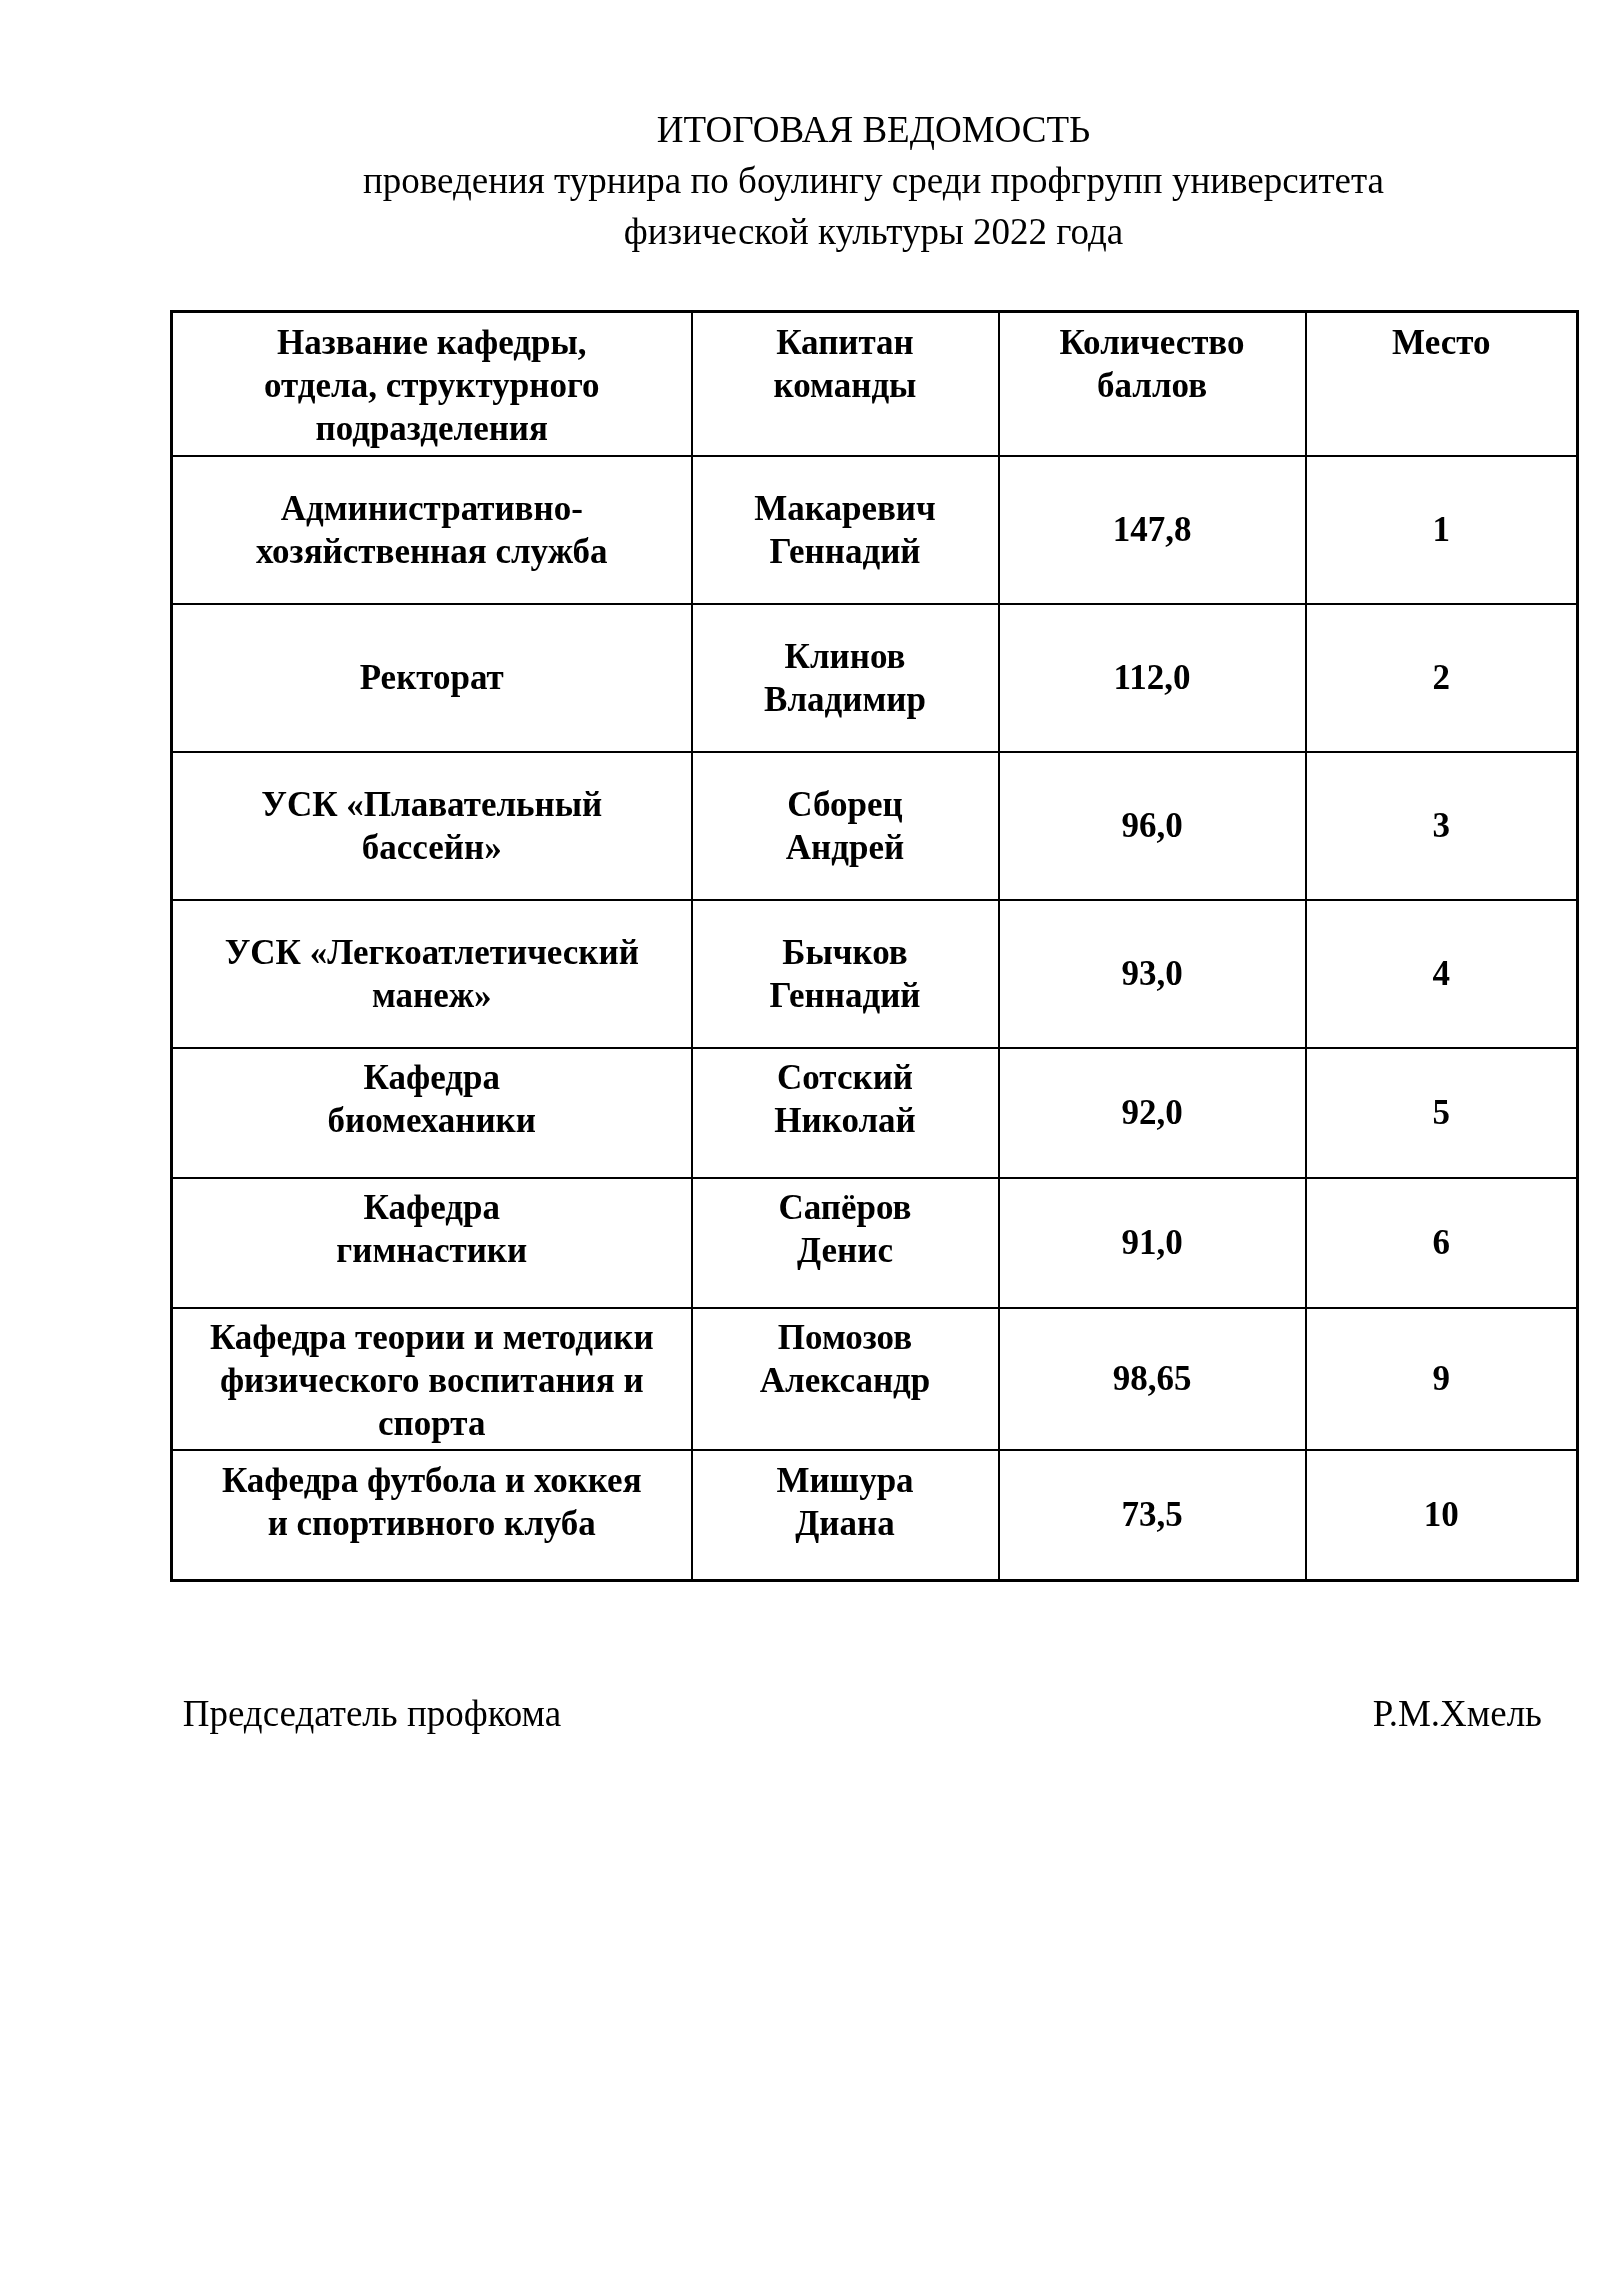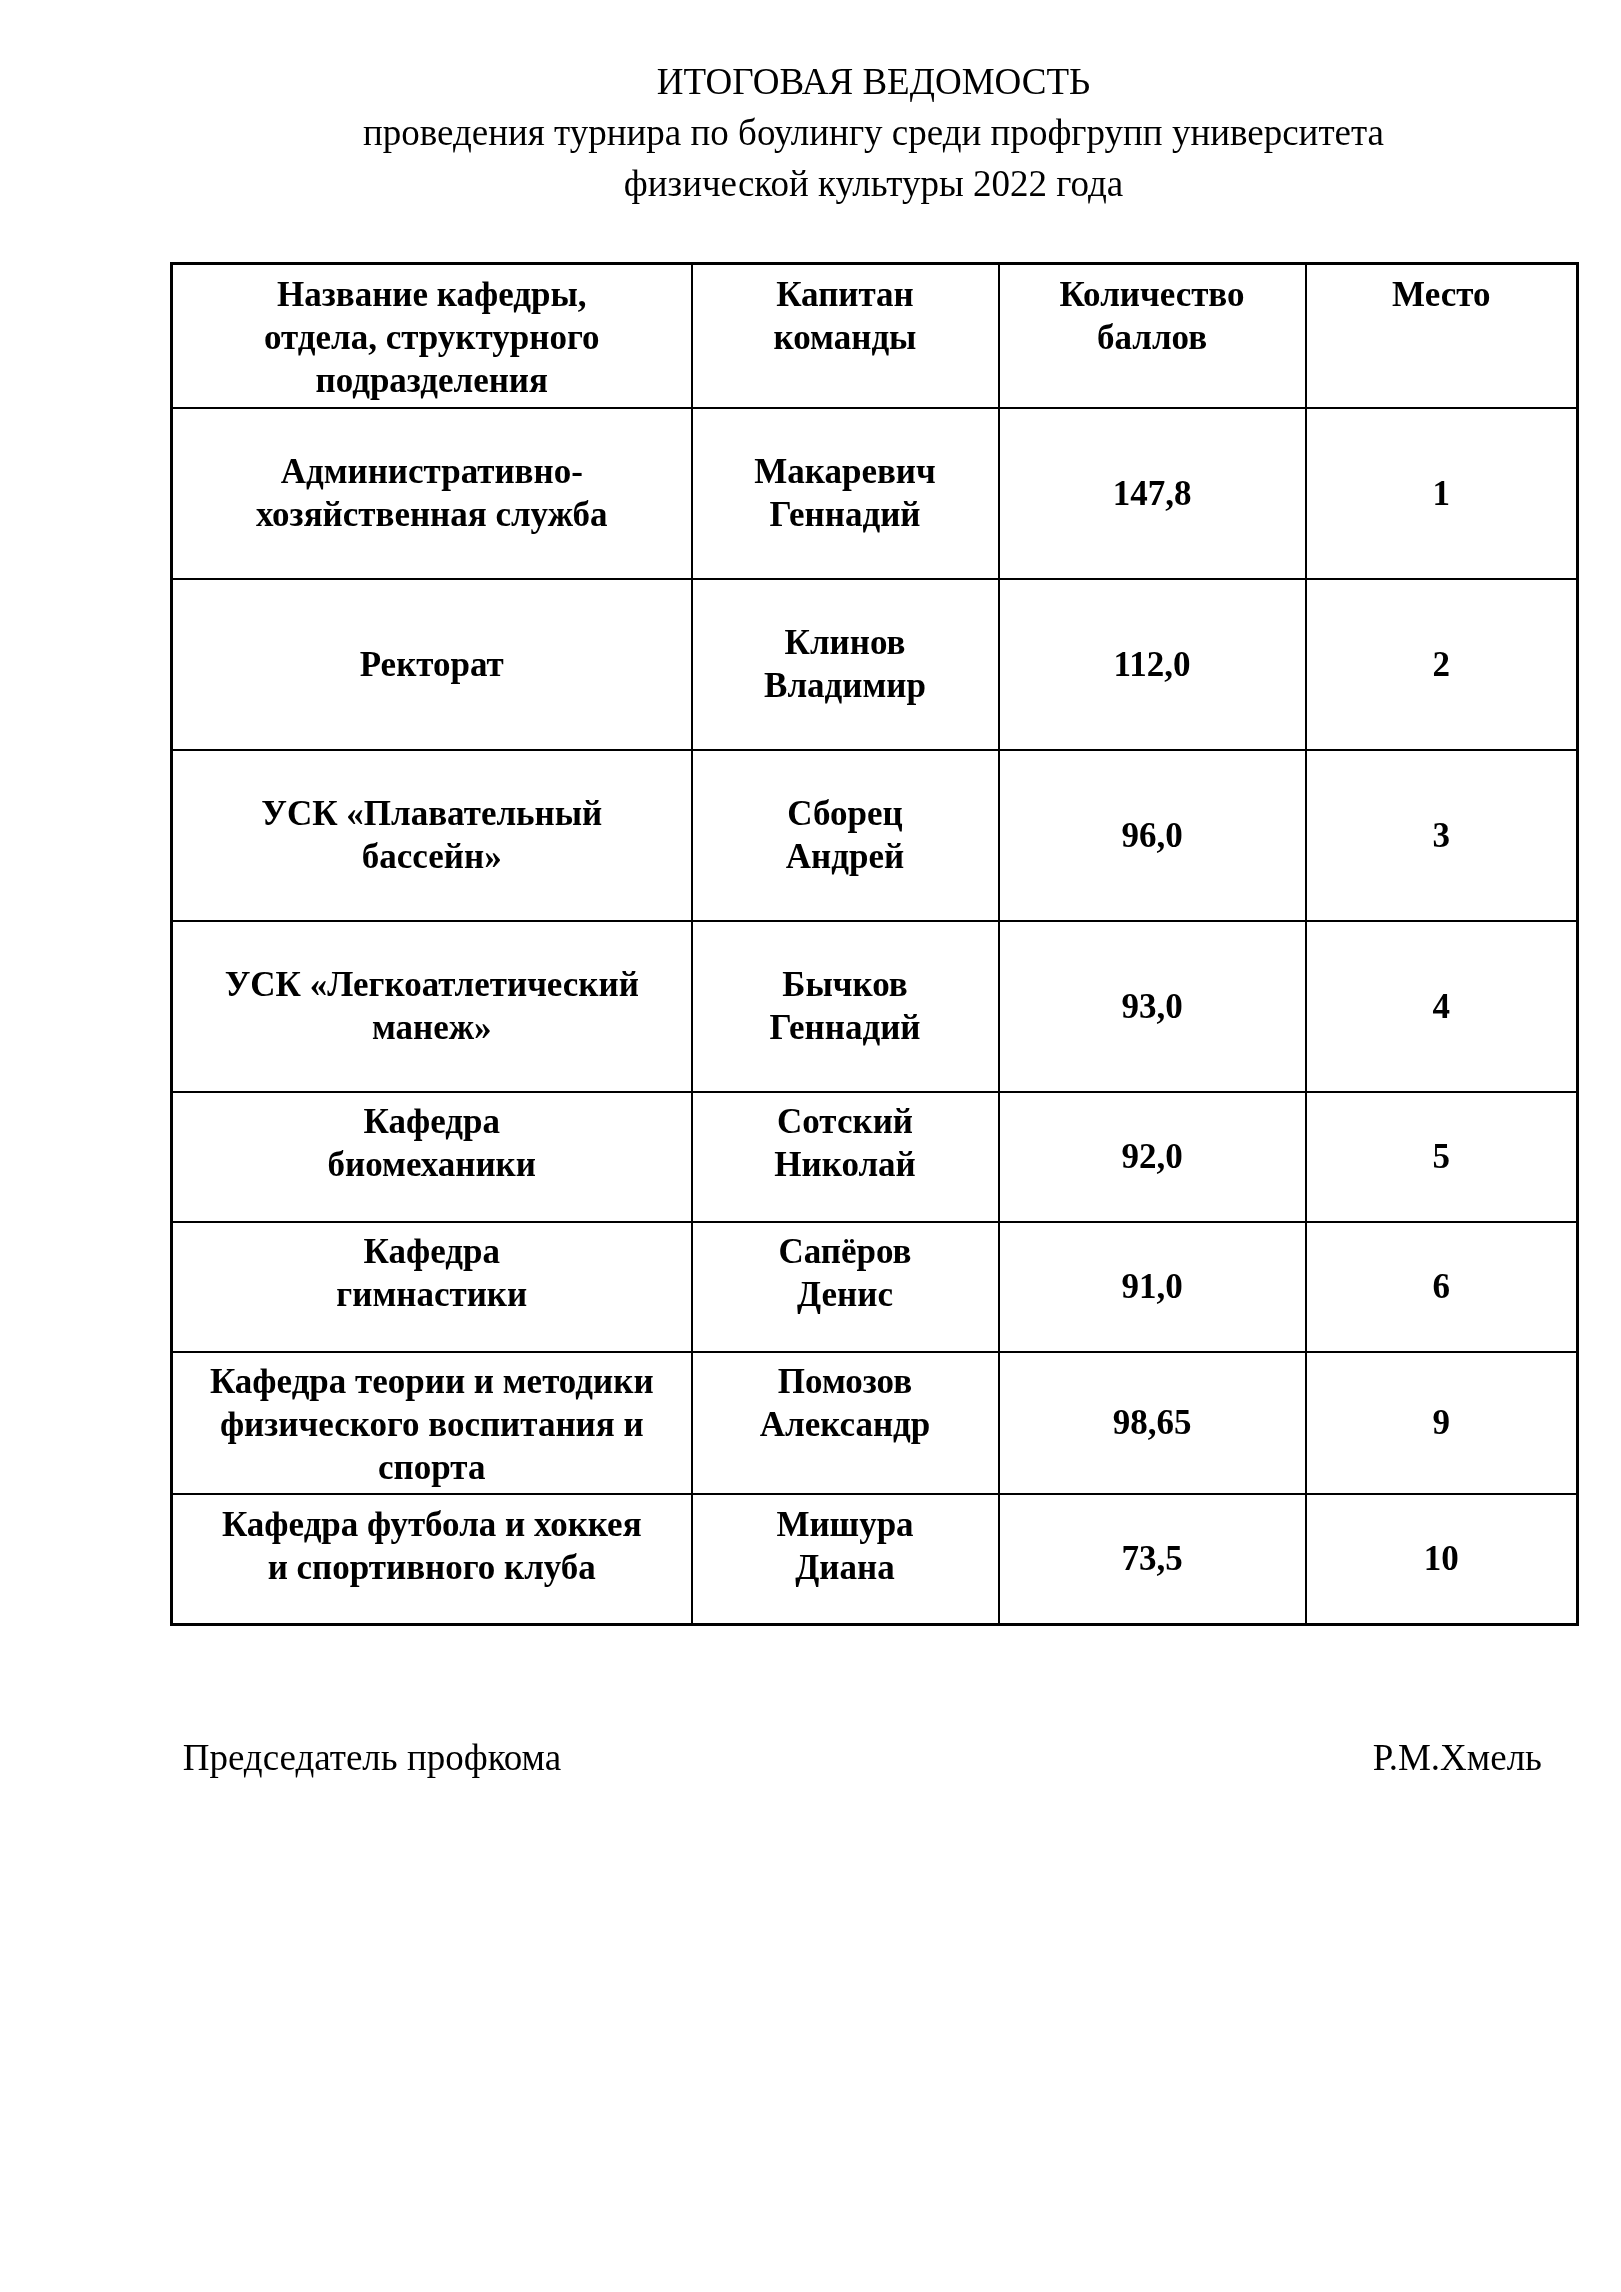--- a/index.html
+++ b/index.html
@@ -16,21 +16,21 @@
     font-family: "Liberation Serif", "DejaVu Serif", serif;
     overflow: hidden;
   }
   .content {
     position: absolute;
     left: 170px;
     top: 0;
     width: 1407px;
   }
   .doc-title {
-    margin-top: 56px;
+    margin-top: 104px;
     text-align: center;
     font-size: 37px;
     line-height: 51px;
     font-weight: normal;
   }
   .results-table {
     margin-top: 53px;
     width: 1407px;
     border-collapse: collapse;
     table-layout: fixed;
@@ -48,21 +48,21 @@
     border-bottom-width: 2.9px;
     padding: 3.9px 7.8px;
     white-space: pre-line;
     overflow: hidden;
   }
   .results-table {
     border: 3.9px solid #000000;
   }
   .results-table thead tr { height: 144px; }
   .results-table thead th { vertical-align: top; padding-top: 7.8px; }
-  tr.row-tall  { height: 171px; }
+  tr.row-tall  { height: 148px; }
   tr.row-short { height: 130px; }
   tr.row-tall td { vertical-align: middle; }
   tr.row-short td.cell-text { vertical-align: top; padding-top: 7.8px; }
   tr.row-short td.cell-num  { vertical-align: middle; }
   .footer-row {
     margin-top: 106px;
     display: flex;
     justify-content: space-between;
     font-size: 37px;
     line-height: 51px;

